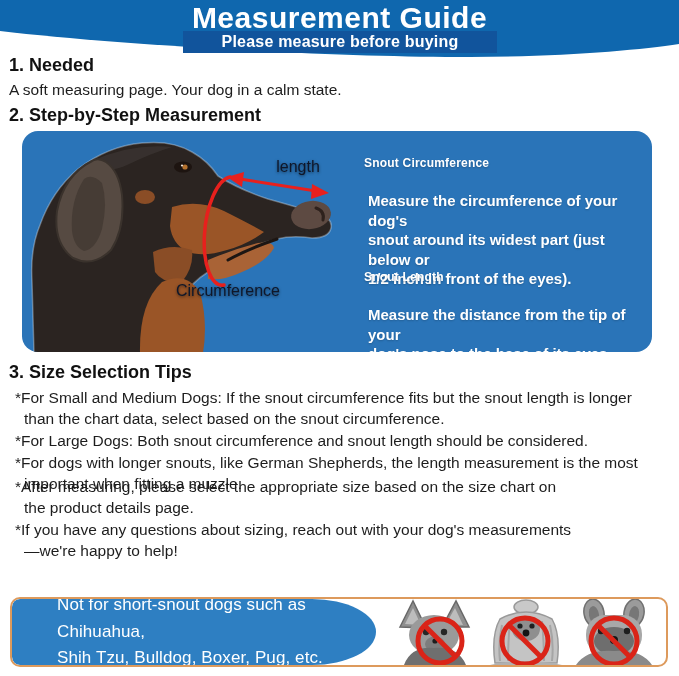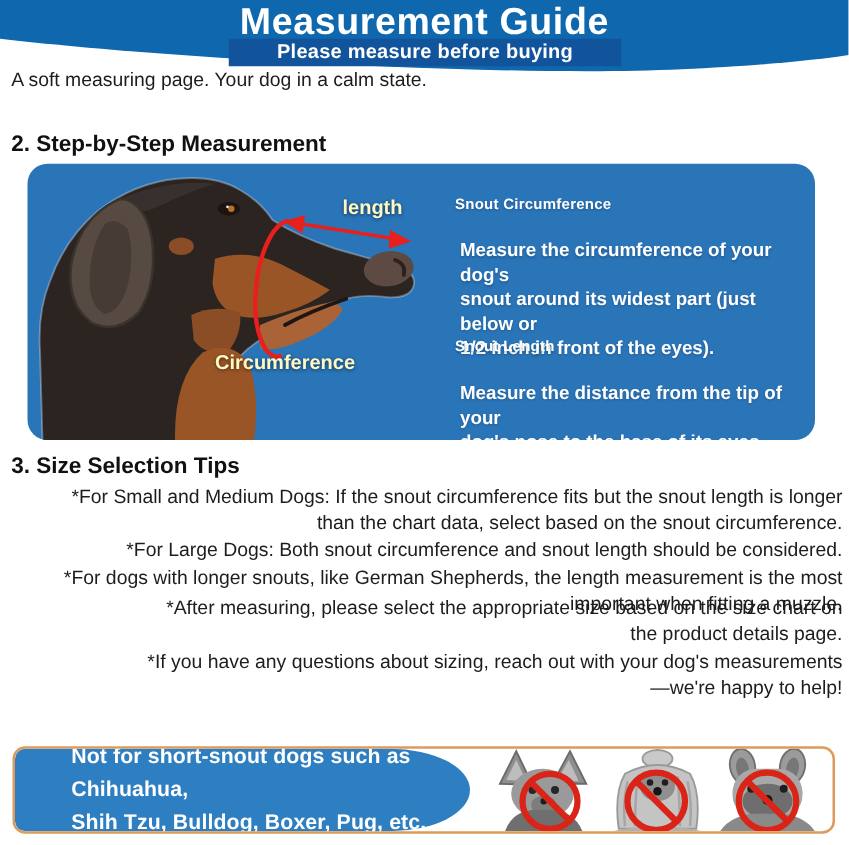--- a/index.html
+++ b/index.html
@@ -15,34 +15,34 @@
   }
   .banner-substrip{
     position:absolute;top:31px;left:183px;width:314px;height:22px;
     background:var(--banner-dark,#11549c);display:flex;align-items:center;justify-content:center;
   }
   .banner-subtitle{color:#fff;font-size:16px;font-weight:700;letter-spacing:.2px;white-space:nowrap;}
   
   .sec{position:absolute;left:9px;right:5px;}
   .sec-h{font-size:18px;font-weight:800;color:#111;margin:0 0 4px 0;}
   .sec-body{font-size:15.5px;line-height:1.35;margin:0;color:#1d1d1d;}
-  .bullets{margin-top:2px;text-align:right;}
+  .bullets{margin-top:2px;}
   .bullet{
     white-space:pre-line;font-size:15.5px;line-height:1.36;color:#1d1d1d;
     padding-left:15px;text-indent:-9px;margin:0 0 1px 0;
   }
   
   .panel{
     position:absolute;top:131px;left:22px;width:630px;height:221px;
     background:var(--panel-blue,#2a74b8);border-radius:16px;overflow:hidden;
   }
   .dog-svg{position:absolute;left:0;top:0;}
   .overlay-svg{position:absolute;left:0;top:0;pointer-events:none;}
   .photo-label{
-    position:absolute;transform:translateX(-50%);color:#fef9c3;font-weight:700;
+    position:absolute;transform:translateX(-50%);color:#0f172a;font-weight:400;
     font-size:16px;text-shadow:0 1px 3px rgba(0,0,0,.55);white-space:nowrap;
   }
   .label-length{left:276px;top:27px;}
   .label-circ{left:206px;top:151px;}
   .panel-copy{position:absolute;left:330px;top:0;width:294px;color:#fff;}
   .panel-title{
     position:absolute;font-size:12px;font-weight:800;letter-spacing:.2px;margin:12px;
     text-shadow:0 1px 2px rgba(0,0,0,.25);white-space:nowrap;
   }
   .panel-para{
@@ -55,21 +55,21 @@
     position:absolute;top:597px;left:10px;width:654px;height:66px;background:#fff;
     border:2px solid var(--warning-border,#dd9a5c);border-radius:10px;overflow:hidden;
   }
   .warn-blue{
     position:absolute;left:0;top:0;bottom:0;width:364px;
     background:var(--warning-blue,#2e7fc2);
     border-radius:8px 64px 64px 8px / 8px 33px 33px 8px;
     display:flex;align-items:center;
   }
   .warn-text{
-    margin-left:45px;color:#fff;font-size:17px;font-weight:700;line-height:1.55;
+    margin-left:45px;color:#fff;font-size:17px;font-weight:400;line-height:1.55;
     white-space:pre-line;letter-spacing:.1px;
   }
   .warn-dog{position:absolute;bottom:0;}
   .wd1{left:376px;} .wd2{left:468px;} .wd3{left:556px;}
 </style>
 </head>
 <body>
 
 <div class="page">
 
@@ -77,20 +77,21 @@
     <svg class="banner-svg" width="679" height="60" viewBox="0 0 679 60">
       <path d="M0,0 H679 V44 C640,50 560,57 470,57 C330,57 120,45 0,31 Z" fill="#0f67ae"></path>
     </svg>
     <div class="banner-title">Measurement Guide</div>
     <div class="banner-substrip">
       <span class="banner-subtitle">Please measure before buying</span>
     </div>
   </div>
 
   <div class="sec" style="top:55px;">
+    <div class="sec-h">1. Needed</div>
     <p class="sec-body">A soft measuring page. Your dog in a calm state.</p>
   </div>
 
   <div class="sec" style="top:105px;">
     <div class="sec-h">2. Step-by-Step Measurement</div>
   </div>
 
   <div class="panel">
 
     <svg class="dog-svg" width="330" height="222" viewBox="0 0 330 222">

